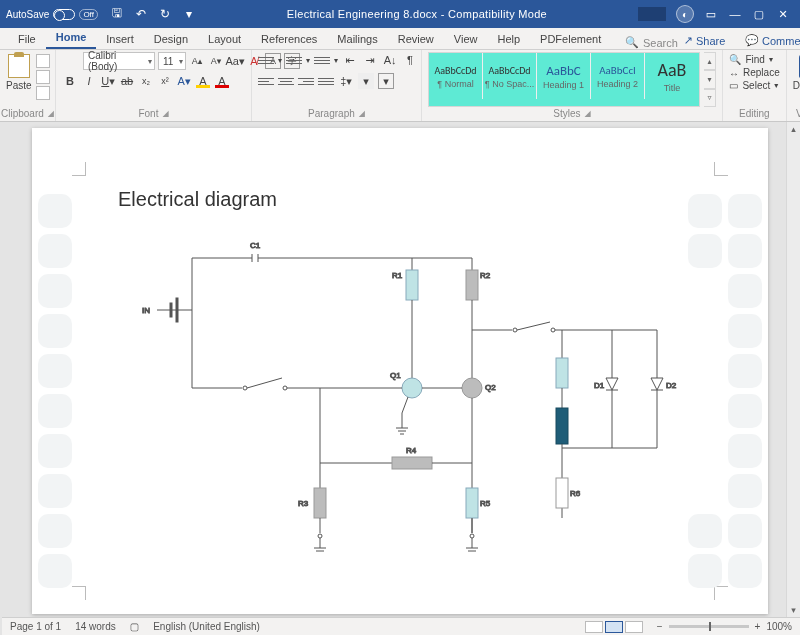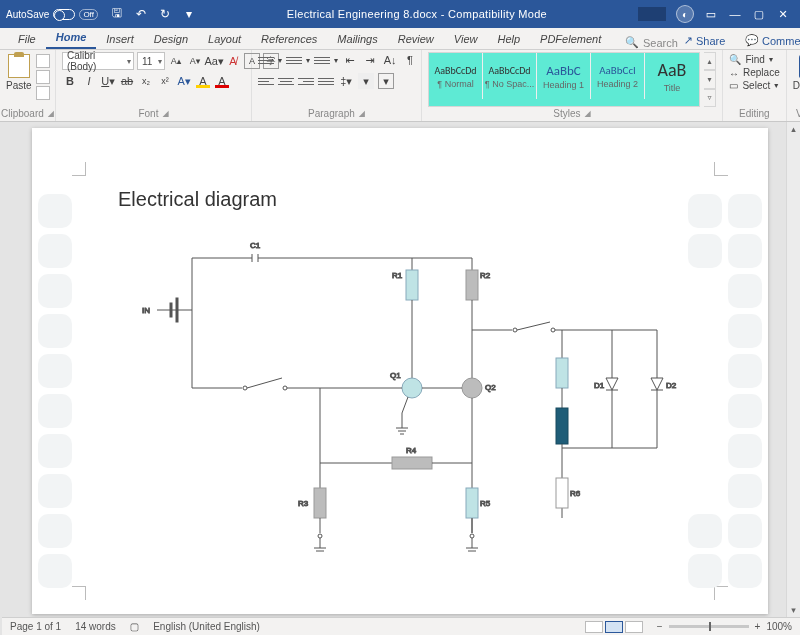--- a/index.html
+++ b/index.html
@@ -12,21 +12,21 @@
   .toggle-off::after { content:""; position:absolute; left:0; top:0; width:9px; height:9px; border:1px solid #fff; border-radius:50%; background:#2b579a;}
   .qat { display:flex; gap:10px; margin-left:12px; }
   .qat-icon { width:14px; height:14px; display:flex; align-items:center; justify-content:center; font-size:12px; }
   .title-text { flex:1; text-align:center; font-size:11px; letter-spacing:.3px; }
   .right-ctrls { display:flex; align-items:center; gap:10px; padding-right:10px; }
   .avatar { width:18px; height:18px; border-radius:50%; background:#fff3; border:1px solid #fff8; display:flex; align-items:center; justify-content:center; font-size:10px;}
   .win-btn { width:14px; height:14px; display:flex; align-items:center; justify-content:center; }
 
   
   .menustrip { height:22px; background:#f3f2f1; display:flex; align-items:flex-end; padding:0 8px; border-bottom:1px solid #d0d0d0; }
-  .menu-tab { padding:4px 10px; font-size:11px; color:#444; cursor:pointer;font-style:italic; }
+  .menu-tab { padding:4px 10px; font-size:11px; color:#444; cursor:pointer; }
   .menu-tab.active { color:#2b579a; font-weight:600; border-bottom:2px solid #2b579a; }
   .menu-spacer { flex:1; }
   .search-area { display:flex; align-items:center; gap:4px; color:#888; font-size:11px; }
   .menu-right { display:flex; gap:8px; align-items:center; }
   .menu-right-btn { font-size:11px; color:#2b579a; display:flex; align-items:center; gap:3px; padding:2px 6px; }
 
   
   .ribbon { height:72px; background:#f3f2f1; display:flex; border-bottom:1px solid #c8c8c8; }
   .group { display:flex; flex-direction:column; padding:2px 6px 0 6px; border-right:1px solid #e0e0e0; }
   .group-body { flex:1; display:flex; align-items:flex-start; gap:4px; }
@@ -38,21 +38,21 @@
   .clip-icon { width:22px; height:24px; border:1px solid #c0a050; background:#fff; position:relative;}
   .clip-icon::before { content:""; position:absolute; top:-3px; left:5px; width:10px; height:5px; background:#c0a050; border-radius:2px 2px 0 0;}
   .paste-aux { display:flex; flex-direction:column; gap:2px; padding-top:2px;}
   .mini-ico { width:14px; height:14px; border:1px solid #bbb; background:#fff; }
 
   
   .font-stack { display:flex; flex-direction:column; gap:3px;}
   .font-row { display:flex; gap:3px; align-items:center;}
   .combo { border:1px solid #c4c4c4; background:#fff; height:18px; display:flex; align-items:center; padding:0 14px 0 4px; font-size:10px; position:relative;}
   .combo::after { content:"▾"; position:absolute; right:2px; font-size:8px; color:#666;}
-  .fc-name { width:72px;} .fc-size { width:28px; text-align:center;}
+  .fc-name { width:72px;margin-left:21px;} .fc-size { width:28px; text-align:center;}
   .fbtn { width:16px; height:16px; display:flex; align-items:center; justify-content:center; font-size:11px; color:#444; }
   .fbtn.sup { font-size:9px; }
   .colorbar { width:14px; height:3px; background:#d00; display:block; margin-top:-2px;}
   .colorbar.y { background:#ffd000;}
 
   
   .para-stack { display:flex; flex-direction:column; gap:5px;}
   .para-row { display:flex; gap:4px; align-items:center;}
   .pbtn { width:16px; height:14px; display:flex; flex-direction:column; justify-content:center; gap:2px;}
   .pbtn span { display:block; height:1px; background:#666;}

